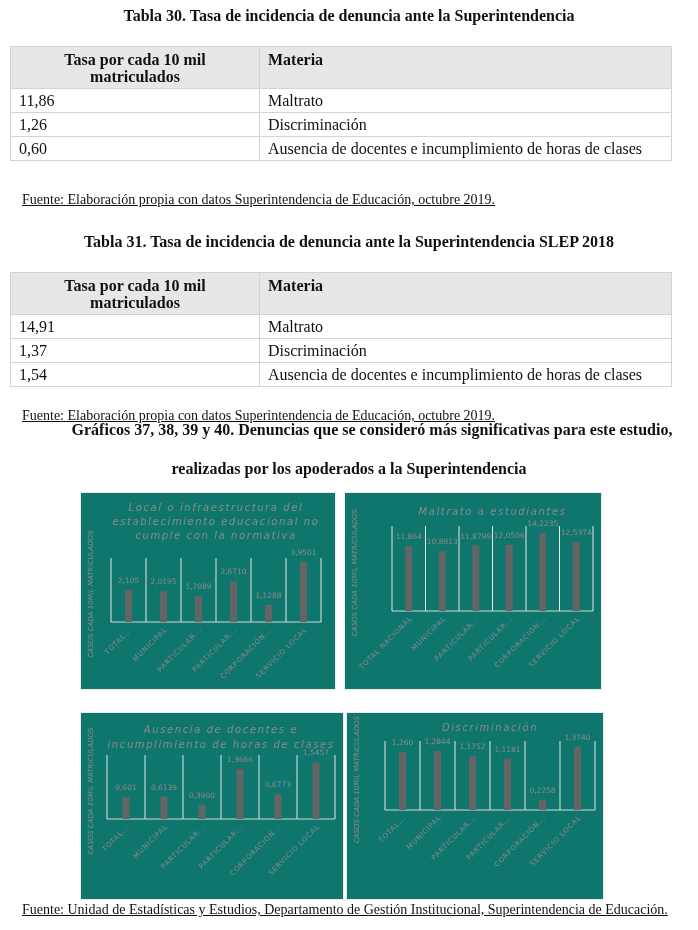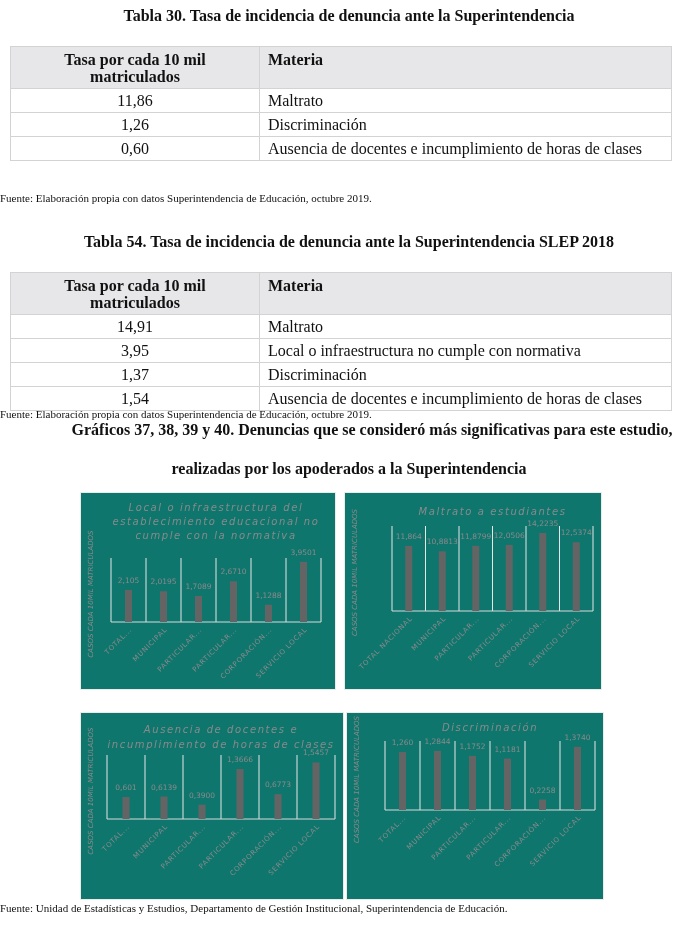--- a/index.html
+++ b/index.html
@@ -4,22 +4,22 @@
 <style>
   html, body { margin:0; padding:0; background:#ffffff; }
   body { width:698px; height:930px; position:relative; overflow:hidden;
          font-family:"Liberation Serif", "DejaVu Serif", serif; color:#111; }
   .caption { position:absolute; left:0; width:698px; text-align:center; font-weight:bold; font-size:16px; line-height:19px; }
   .tbl { position:absolute; left:10px; width:662px; border-collapse:collapse; font-size:16px; }
   .tbl td, .tbl th { border:1px solid #d3d3d3; padding:0 8px; }
   .tbl th { background:#e7e7e9; font-weight:bold; vertical-align:top; text-align:left; line-height:17px; padding-top:4px; padding-bottom:3px; }
   .tbl th.c1 { text-align:center; width:232px; }
   .tbl td { height:23px; line-height:21px; }
-  .tbl td.c1 { text-align:center; }
-  .source { position:absolute; left:0; font-size:11px; }
+  .tbl td.c1 { }
+  .source { position:absolute; left:22px; font-size:14px;text-decoration:underline; }
   .chartbox { position:absolute; background:#0f766e; border:1px solid #ebebeb; }
   svg text { font-family:"DejaVu Sans", sans-serif; fill:#8a8a8a; }
 </style>
 </head>
 <body>
 
 <div class="caption" style="top:6px;">Tabla 30. Tasa de incidencia de denuncia ante la Superintendencia</div>
 
 <table class="tbl" style="top:46px;">
   <tbody>
@@ -36,35 +36,31 @@
     <td>Discriminación</td>
   </tr>
   <tr>
     <td class="c1">0,60</td>
     <td>Ausencia de docentes e incumplimiento de horas de clases</td>
   </tr>
 </tbody>
   </table>
 <div class="source" style="top:192px;">Fuente: Elaboración propia con datos Superintendencia de Educación, octubre 2019.</div>
 
-<div class="caption" style="top:232px;">Tabla 54. Tasa de incidencia de denuncia ante la Superintendencia SLEP 2018</div>
+<div class="caption" style="top:232px;">Tabla 31. Tasa de incidencia de denuncia ante la Superintendencia SLEP 2018</div>
 
 <table class="tbl" style="top:272px;">
   <tbody>
       <tr>
     <th class="c1">Tasa por cada 10 mil matriculados</th>
     <th>Materia</th>
   </tr>
   <tr>
     <td class="c1">14,91</td>
     <td>Maltrato</td>
-  </tr>
-  <tr>
-    <td class="c1">3,95</td>
-    <td>Local o infraestructura no cumple con normativa</td>
   </tr>
   <tr>
     <td class="c1">1,37</td>
     <td>Discriminación</td>
   </tr>
   <tr>
     <td class="c1">1,54</td>
     <td>Ausencia de docentes e incumplimiento de horas de clases</td>
   </tr>
 </tbody>

